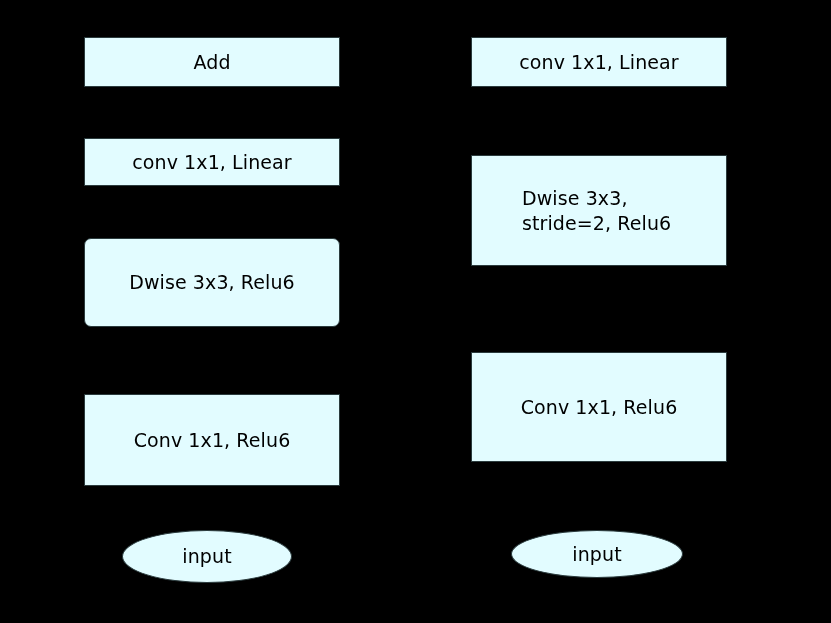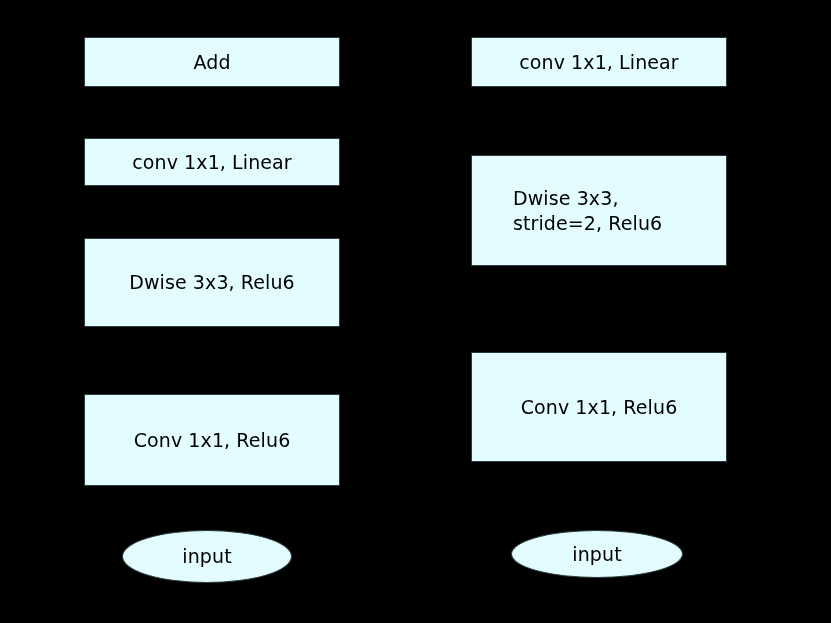--- a/index.html
+++ b/index.html
@@ -93,37 +93,37 @@
   </svg>
 
   <div class="node" style="left:84px; top:37px; width:256px; height:50px;">
     <span class="node-label">Add</span>
   </div>
 
   <div class="node" style="left:84px; top:138px; width:256px; height:48px;">
     <span class="node-label">conv 1x1, Linear</span>
   </div>
 
-  <div class="node" style="left:84px; top:238px; width:256px; height:89px;">
+  <div class="node" style="left:84px; top:238px; width:256px; height:89px;border-radius:7px;">
     <span class="node-label">Dwise 3x3, Relu6</span>
   </div>
 
   <div class="node" style="left:84px; top:394px; width:256px; height:92px;">
     <span class="node-label">Conv 1x1, Relu6</span>
   </div>
 
   <div class="node ellipse" style="left:122px; top:530px; width:170px; height:53px;">
     <span class="node-label">input</span>
   </div>
 
   <div class="node" style="left:471px; top:37px; width:256px; height:50px;">
     <span class="node-label">conv 1x1, Linear</span>
   </div>
 
-  <div class="node" style="left:471px; top:155px; width:256px; height:111px; justify-content:flex-start; padding-left:35px; text-align:left;">
+  <div class="node" style="left:471px; top:155px; width:256px; height:111px; justify-content:flex-start; padding-left:44px; text-align:left;">
     <span class="node-label">Dwise 3x3,
 stride=2, Relu6</span>
   </div>
 
   <div class="node" style="left:471px; top:352px; width:256px; height:110px;">
     <span class="node-label">Conv 1x1, Relu6</span>
   </div>
 
   <div class="node ellipse" style="left:511px; top:530px; width:172px; height:48px;">
     <span class="node-label">input</span>

